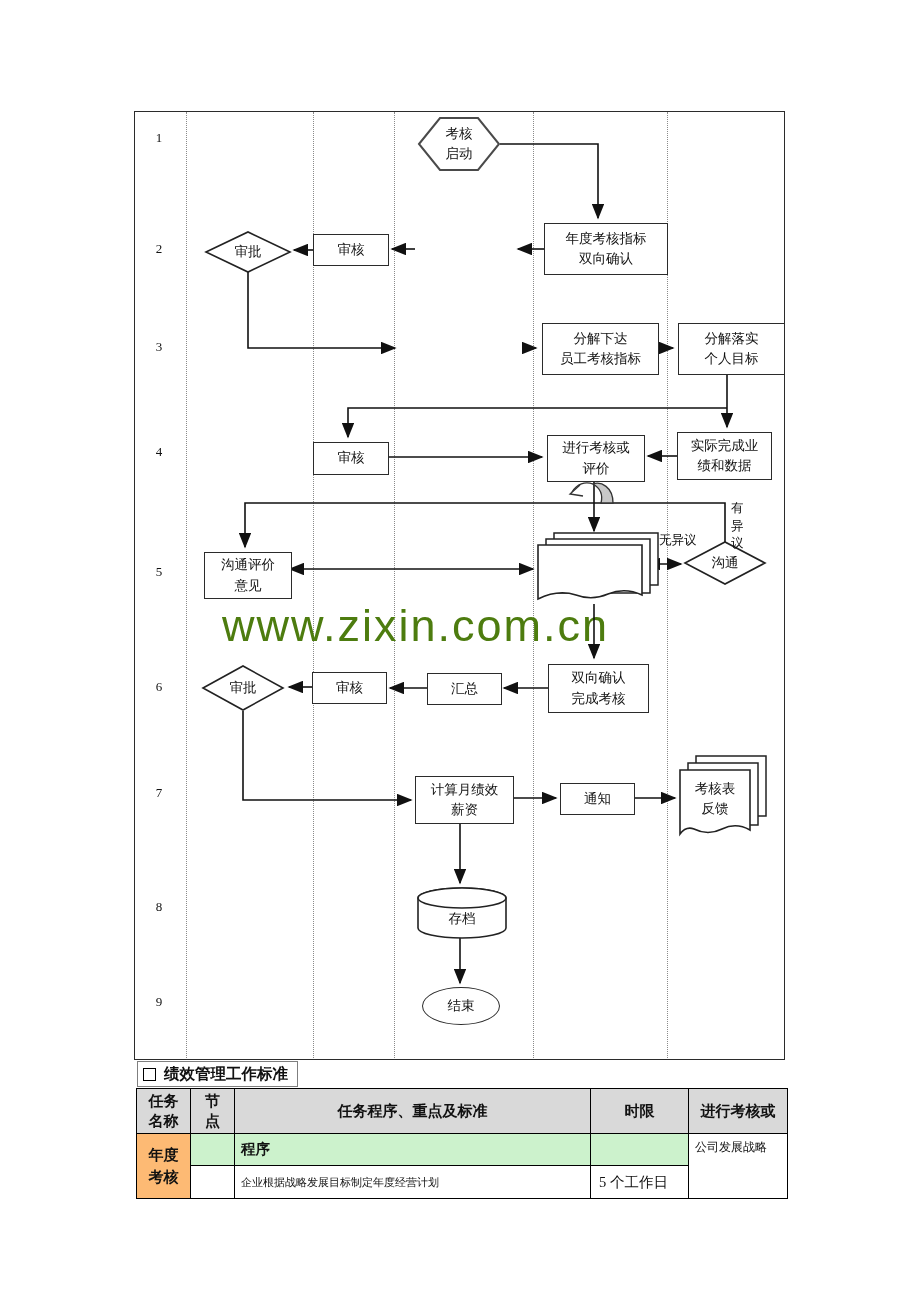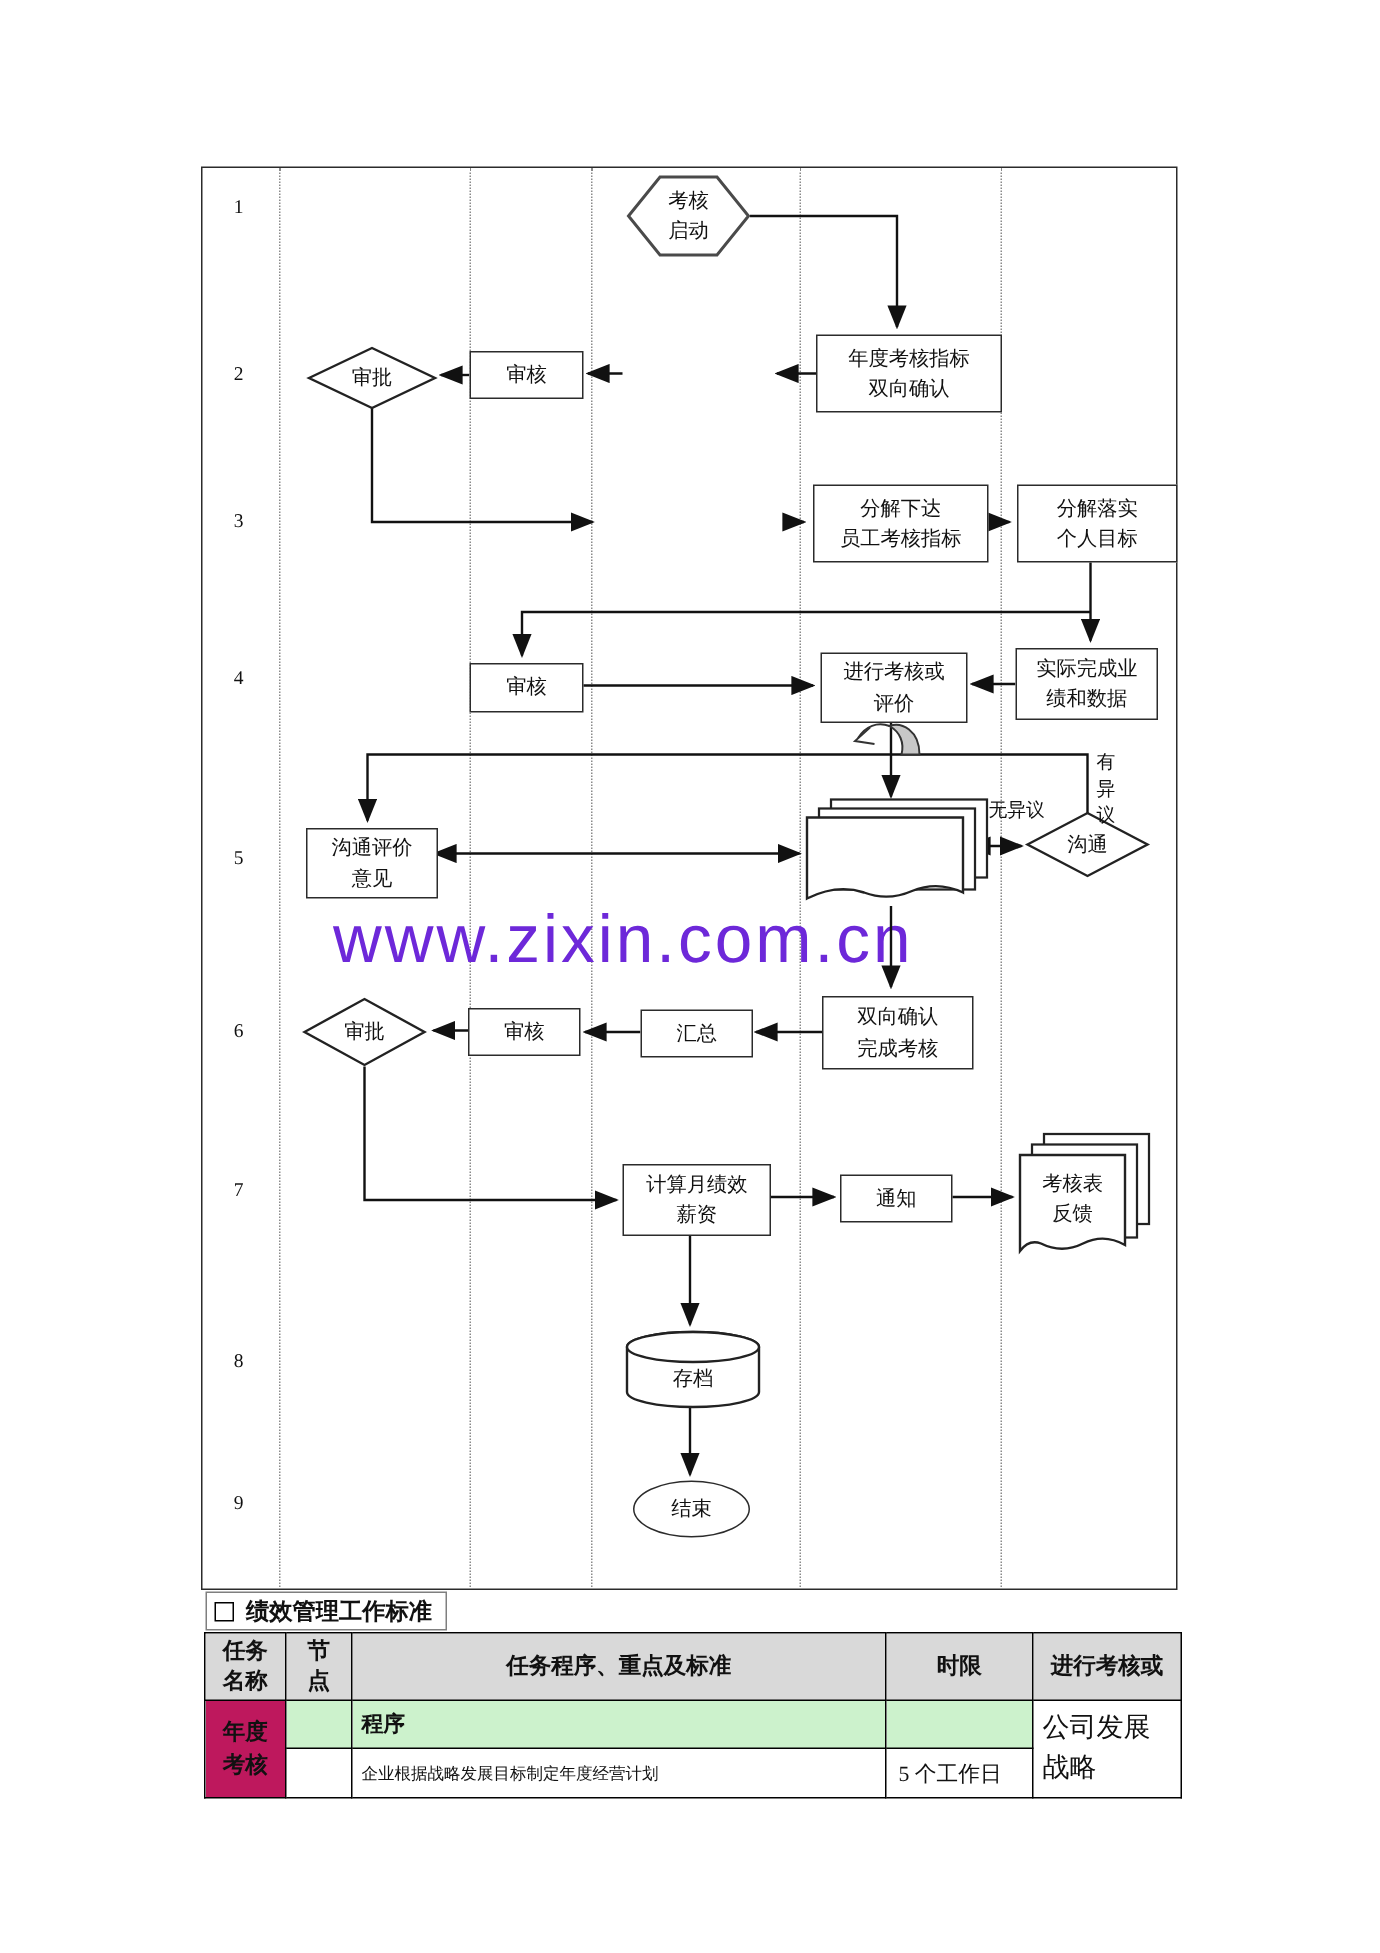--- a/index.html
+++ b/index.html
@@ -3,21 +3,21 @@
 <meta charset="utf-8">
 <style>
   html,body{margin:0;padding:0;background:#fff;}
   .page{position:relative;width:920px;height:1302px;background:#fff;overflow:hidden;
         font-family:"Liberation Serif",serif;color:#111;}
   
   .fc-border{position:absolute;left:134px;top:111px;width:649px;height:947px;
              border:1.5px solid #2b2b2b;z-index:0;}
   .lane{position:absolute;top:112px;height:946px;width:0;border-left:1px dotted #8a8a8a;z-index:1;}
   .watermark{position:absolute;left:222px;top:600px;width:486px;z-index:1;
-             font-family:"Liberation Sans",sans-serif;font-size:45px;color:#6d28d9;
+             font-family:"Liberation Sans",sans-serif;font-size:45px;color:#4d7c0f;
              letter-spacing:2px;white-space:nowrap;}
   .rownum{position:absolute;width:22px;text-align:center;font-size:13px;z-index:2;}
   svg.conn{position:absolute;left:0;top:0;z-index:2;}
   
   .node{position:absolute;background:#fff;border:1.5px solid #2b2b2b;z-index:3;
         display:flex;align-items:center;justify-content:center;text-align:center;
         font-size:13.5px;line-height:1.5;white-space:pre-line;}
   .shape{position:absolute;z-index:3;}
   .shape svg{position:absolute;left:0;top:0;overflow:visible;}
   .shape .nl{position:absolute;display:flex;align-items:center;justify-content:center;
@@ -29,26 +29,26 @@
              display:inline-flex;align-items:center;gap:8px;padding:0 9px 0 5px;
              border:1px solid #7f7f7f;font-weight:bold;font-size:15.5px;background:#fff;}
   .cbx{display:inline-block;width:11px;height:11px;border:1.6px solid #000;background:#fff;}
   
   table.std{position:absolute;left:136px;top:1088px;width:651px;z-index:3;
             border-collapse:collapse;table-layout:fixed;font-family:"Liberation Serif",serif;}
   table.std th,table.std td{border:1px solid #000;overflow:hidden;}
   table.std th{background:#d9d9d9;font-size:15px;font-weight:bold;text-align:center;
                vertical-align:middle;white-space:pre-line;line-height:1.35;}
   td.green{background:#ccf2cc;}
-  td.taskname{background:#be185d;font-weight:bold;text-align:center;white-space:pre-line;
+  td.taskname{background:#fdba74;font-weight:bold;text-align:center;white-space:pre-line;
               font-size:15px;line-height:1.5;}
   td.proc{font-weight:bold;font-size:14.5px;padding:2px 6px;}
   td.step{font-size:11px;padding:2px 6px;}
   td.time{font-size:14.5px;padding:2px 8px;}
-  td.related{vertical-align:top;font-size:18px;padding:4px 6px;white-space:pre-line;line-height:1.5;}
+  td.related{vertical-align:top;font-size:12px;padding:4px 6px;white-space:pre-line;line-height:1.5;}
 </style>
 </head>
 <body>
 
 <div class="page">
 
   <div class="fc-border"></div>
   <div class="lane" style="left:186px"></div>
   <div class="lane" style="left:313px"></div>
   <div class="lane" style="left:394px"></div>

